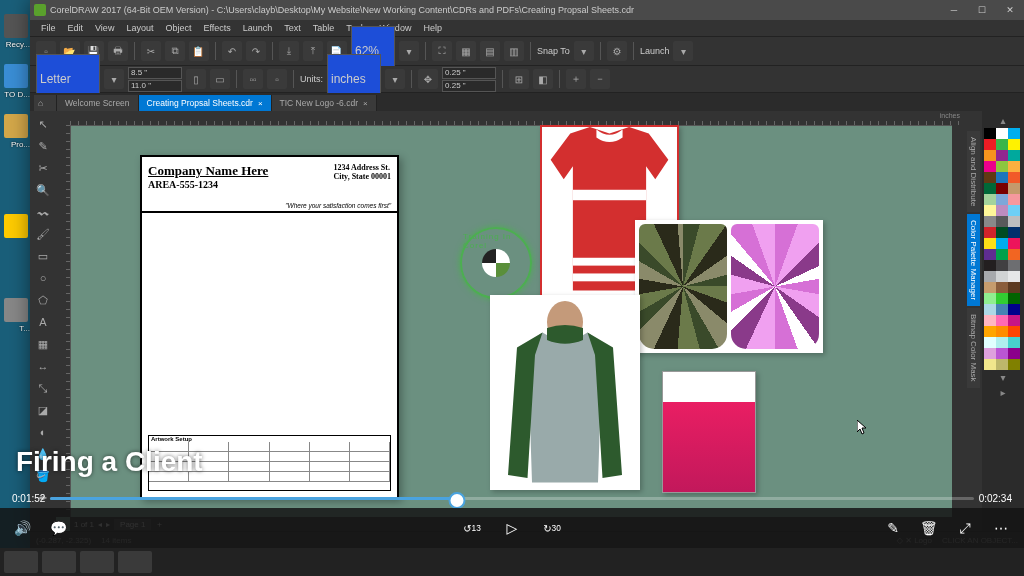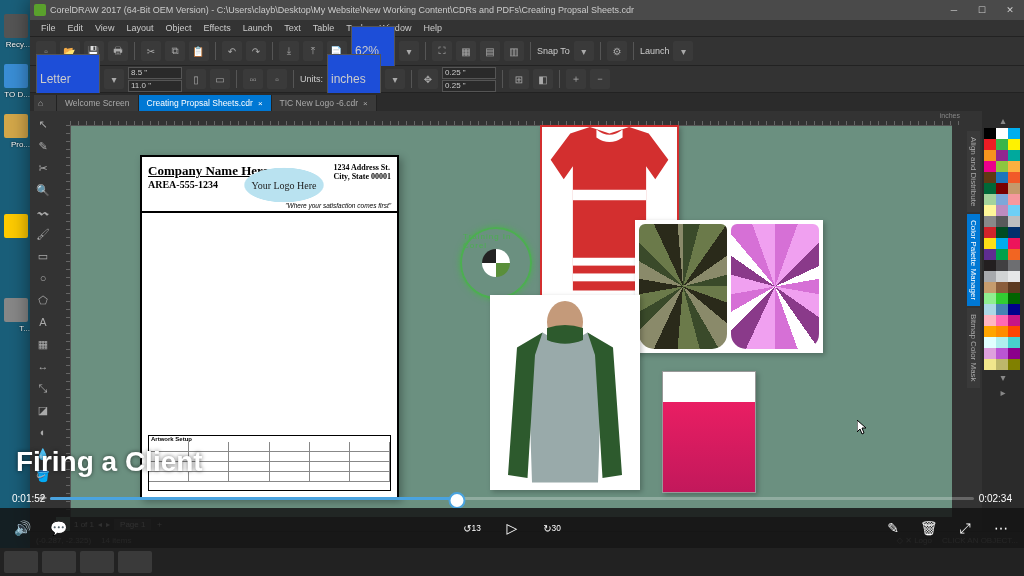--- a/index.html
+++ b/index.html
@@ -246,23 +246,20 @@
           <span class="rlabel">inches</span>
         </div>
       <div class="ruler-v"></div>
       <div class="scroll-v"></div>
 
       <div class="canvas">
         <div class="sheet">
           <div class="sheet-head">
             <div class="cname">Company Name Here</div>
             <div class="carea">AREA-555-1234</div>
-            <div class="logo-oval">
-                <span>Your Logo Here</span>
-              </div>
             <div class="addr">
               <div>1234 Address St.</div>
                 <div>City, State 00001</div>
             </div>
             <div class="tagline">"Where your satisfaction comes first"</div>
           </div>
           <div class="sheet-table">
             <div class="thead">Artwork Setup</div>
             <div class="trow">
                 <div></div>

